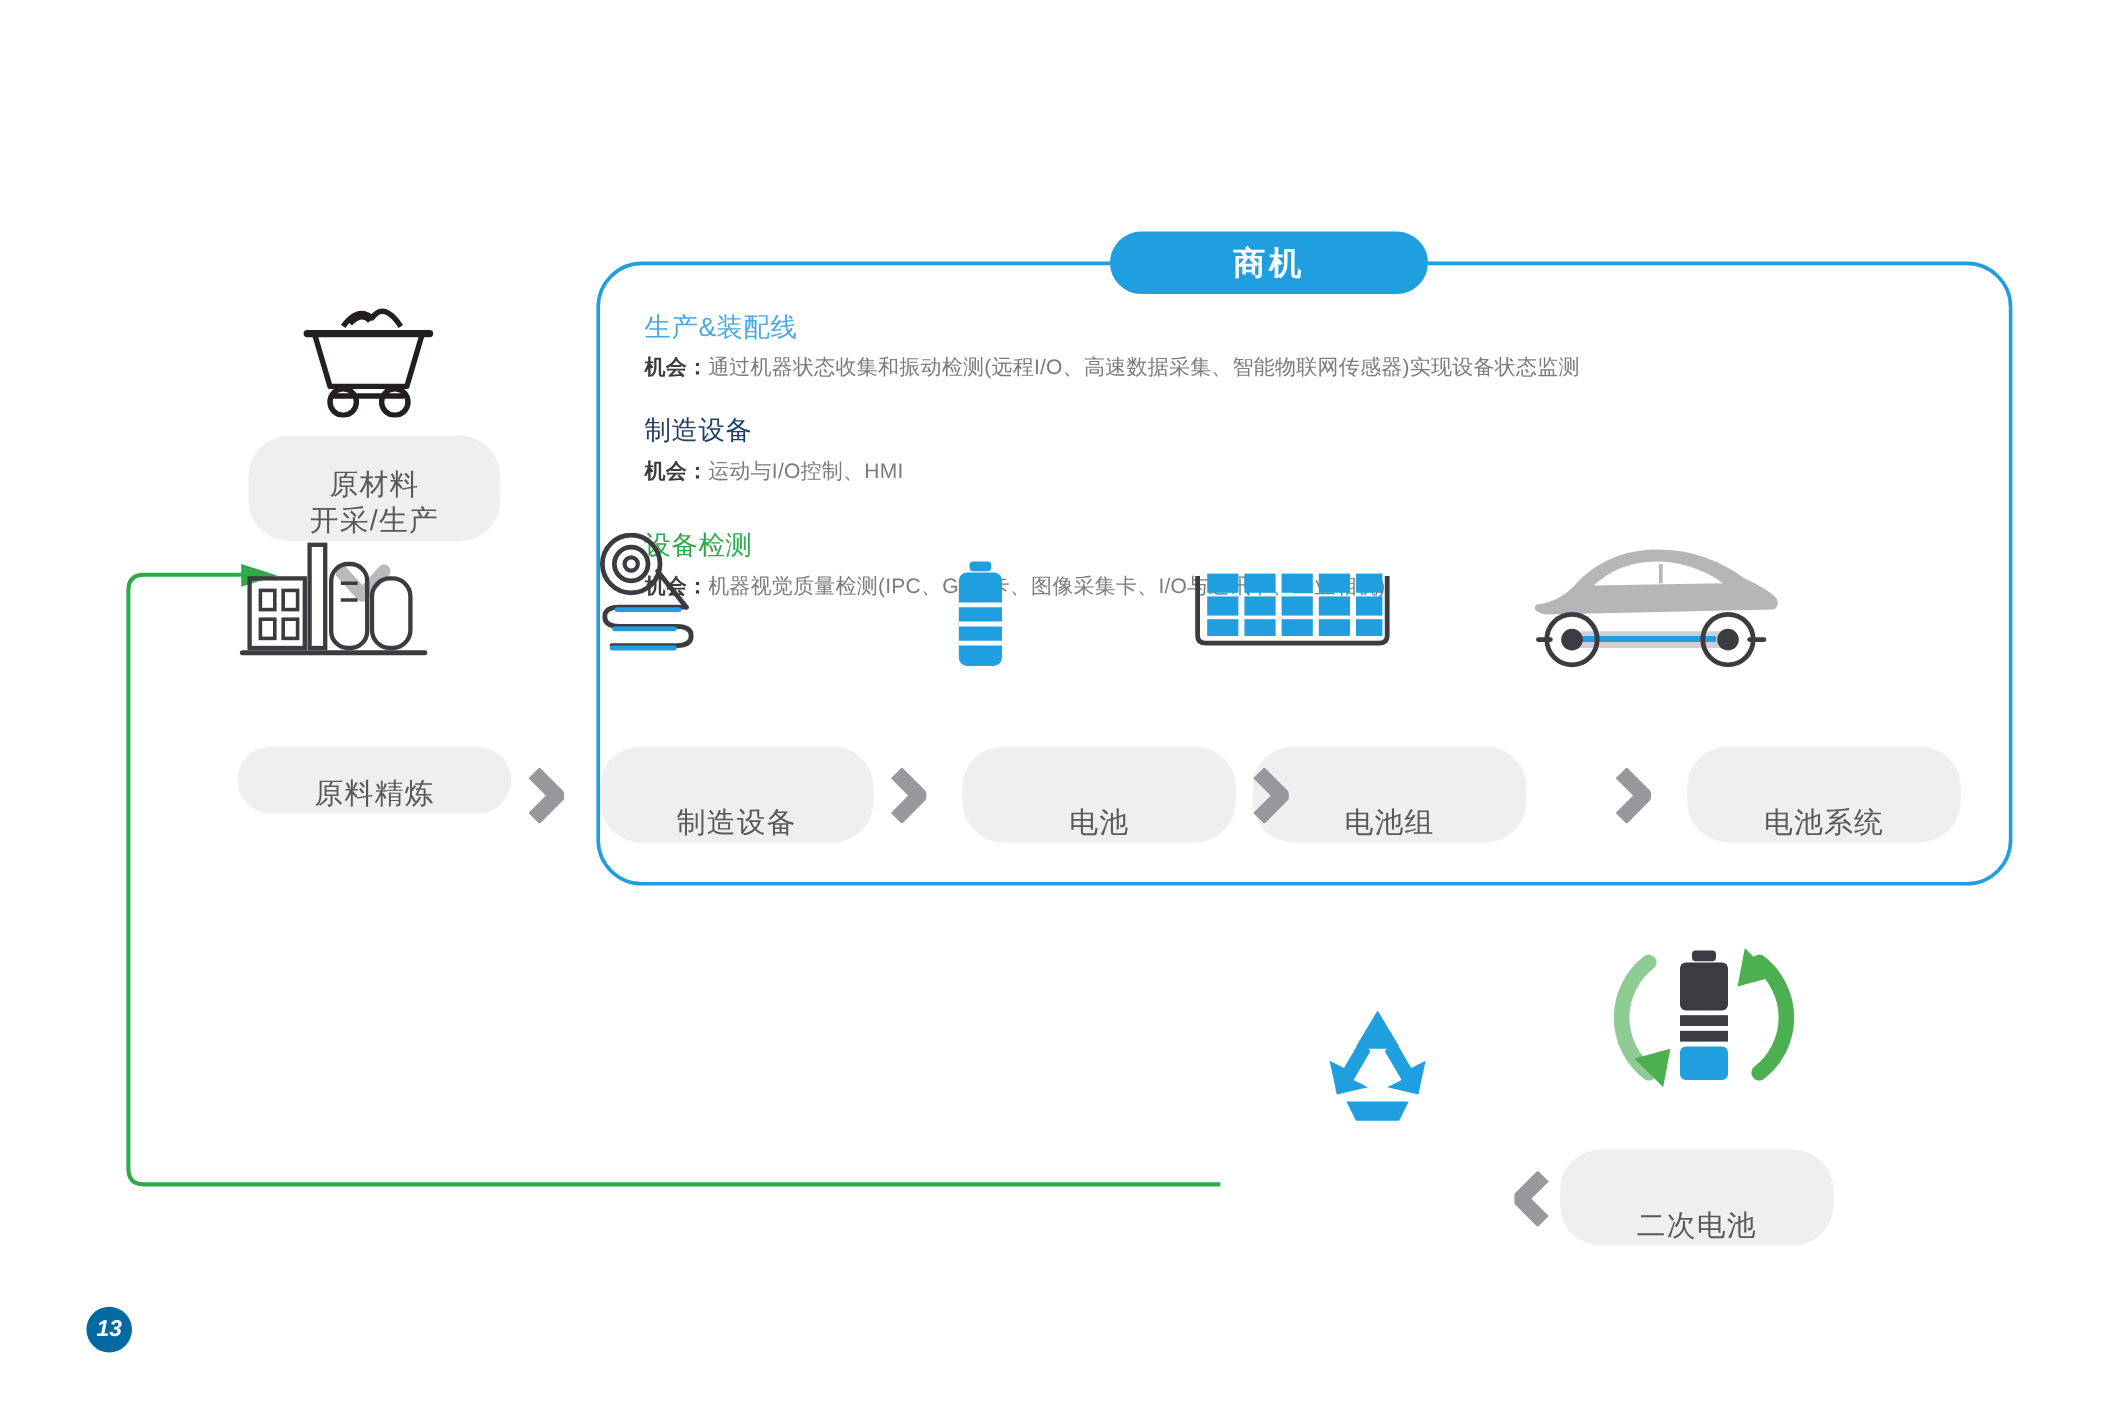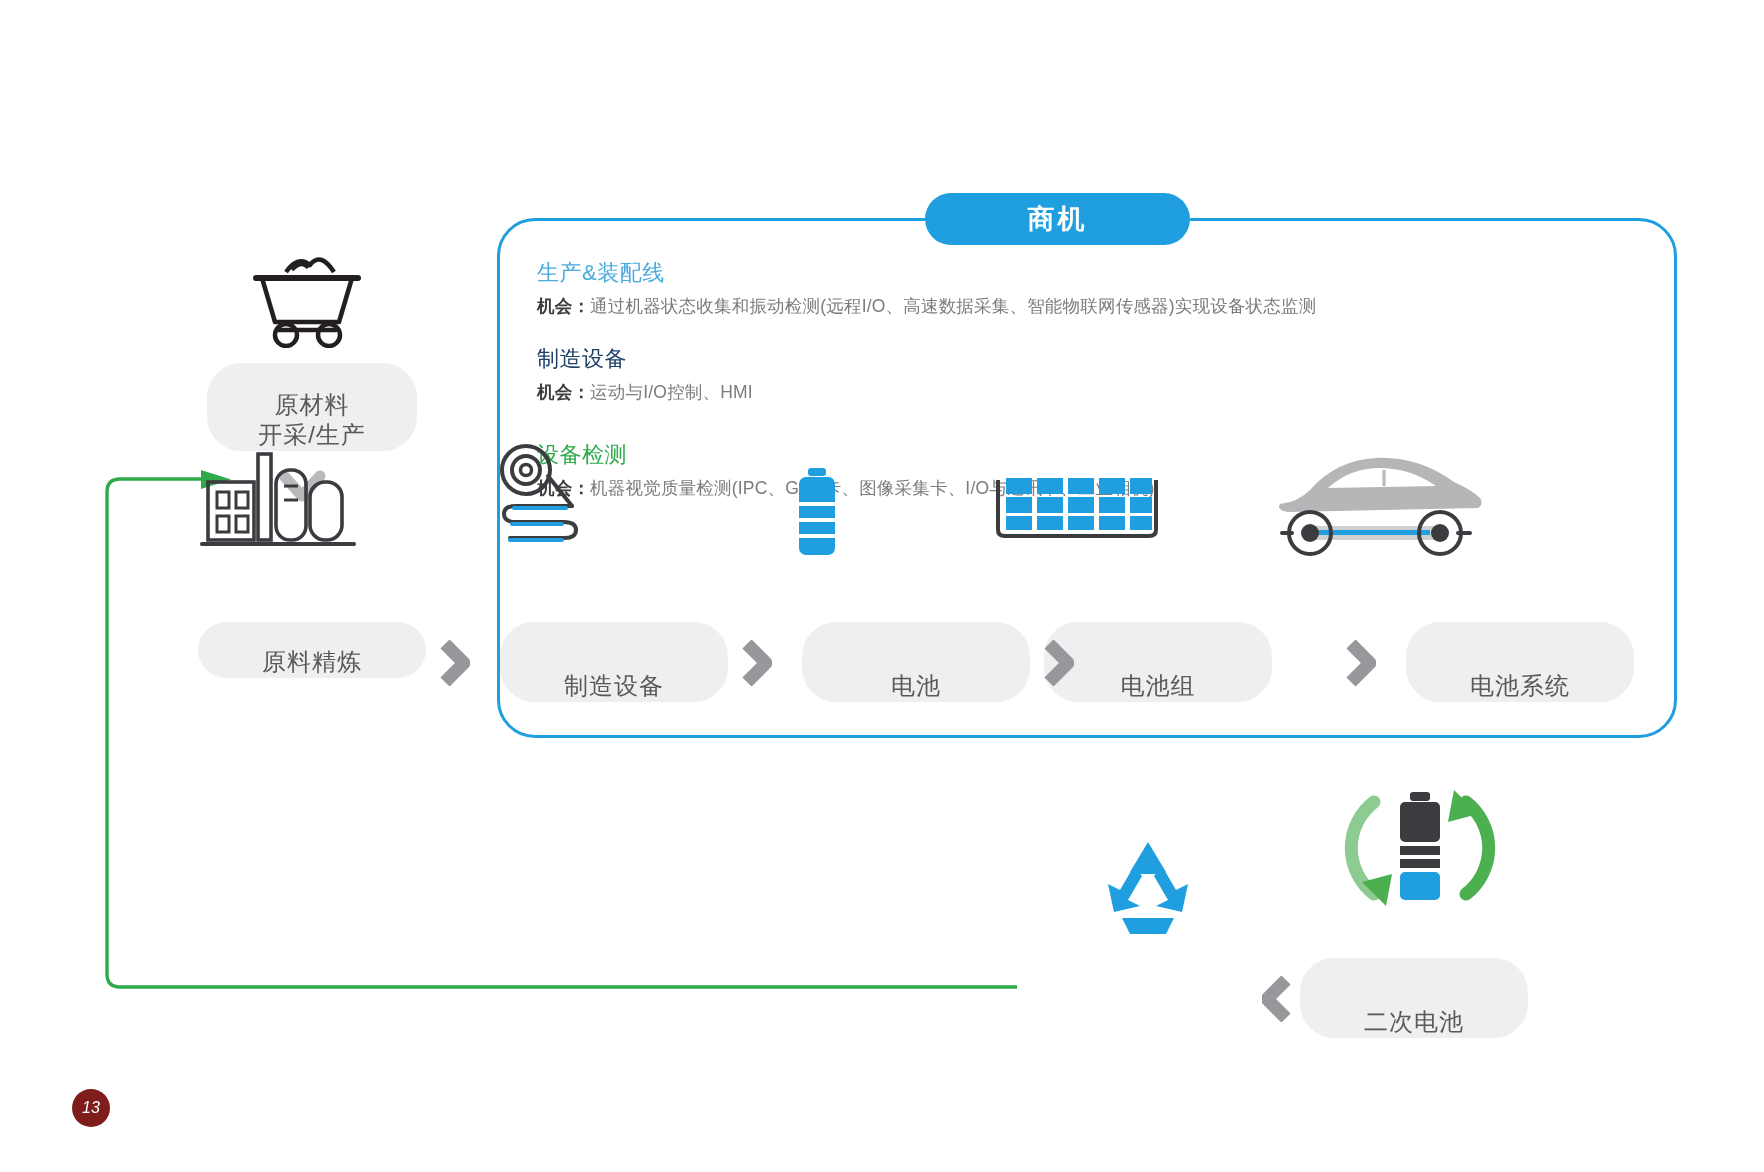--- a/index.html
+++ b/index.html
@@ -68,22 +68,22 @@
   }
 
   
   .chev{position:absolute;width:26px;height:44px;}
   .chev svg{display:block;}
 
   
   .pagenum{
     position:absolute;left:72px;top:1089px;
     width:38px;height:38px;border-radius:50%;
-    background:#7f1d1d;color:#ffffff;
-    font-style:italic;font-weight:normal;font-size:16px;
+    background:#0369a1;color:#ffffff;
+    font-style:italic;font-weight:bold;font-size:19px;
     display:flex;align-items:center;justify-content:center;
   }
 
   .icon{position:absolute;}
   .icon svg{display:block;}
 </style>
 </head>
 <body>
 
 <div id="stage">

